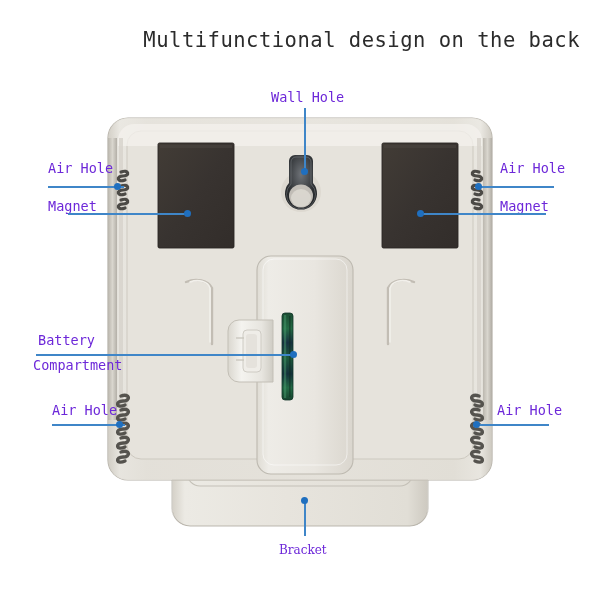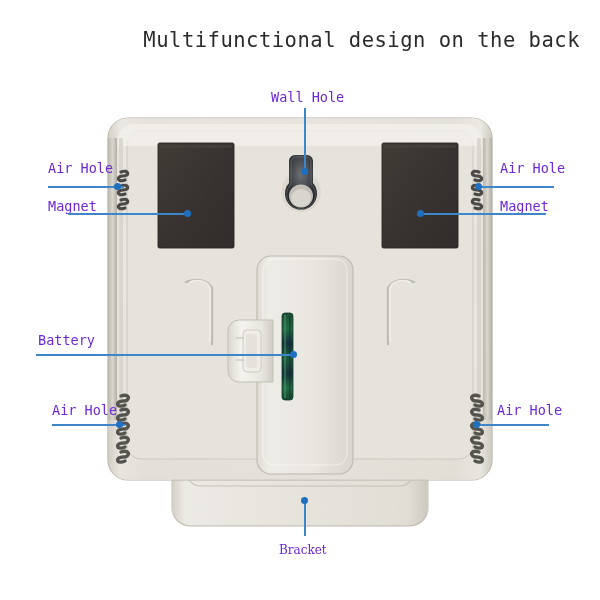--- a/index.html
+++ b/index.html
@@ -254,20 +254,21 @@
 
   <div class="label" style="left:500px; top:160px;">Air Hole</div>
   <div class="leader" style="left:478px; top:186px; width:76px;"></div>
   <div class="dot" style="left:475px; top:183px;"></div>
 
   <div class="label" style="left:500px; top:198px;">Magnet</div>
   <div class="leader" style="left:420px; top:213px; width:126px;"></div>
   <div class="dot" style="left:417px; top:210px;"></div>
 
   <div class="label" style="left:38px; top:332px;">Battery</div>
+  <div class="label" style="left:33px; top:357px;">Compartment</div>
   <div class="leader" style="left:36px; top:354px; width:260px;"></div>
   <div class="dot" style="left:290px; top:351px;"></div>
 
   <div class="label" style="left:52px; top:402px;">Air Hole</div>
   <div class="leader" style="left:52px; top:424px; width:73px;"></div>
   <div class="dot" style="left:116px; top:421px;"></div>
 
   <div class="label" style="left:497px; top:402px;">Air Hole</div>
   <div class="leader" style="left:477px; top:424px; width:72px;"></div>
   <div class="dot" style="left:473px; top:421px;"></div>

